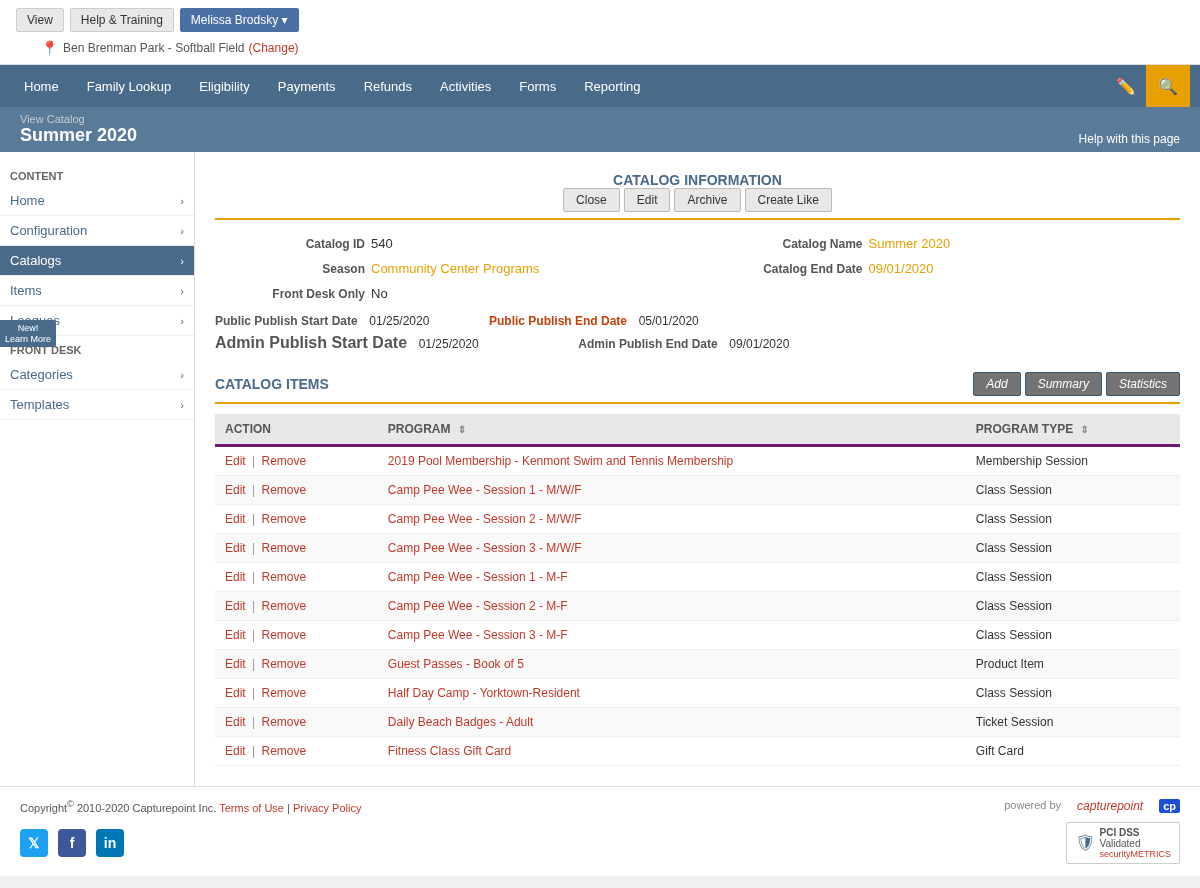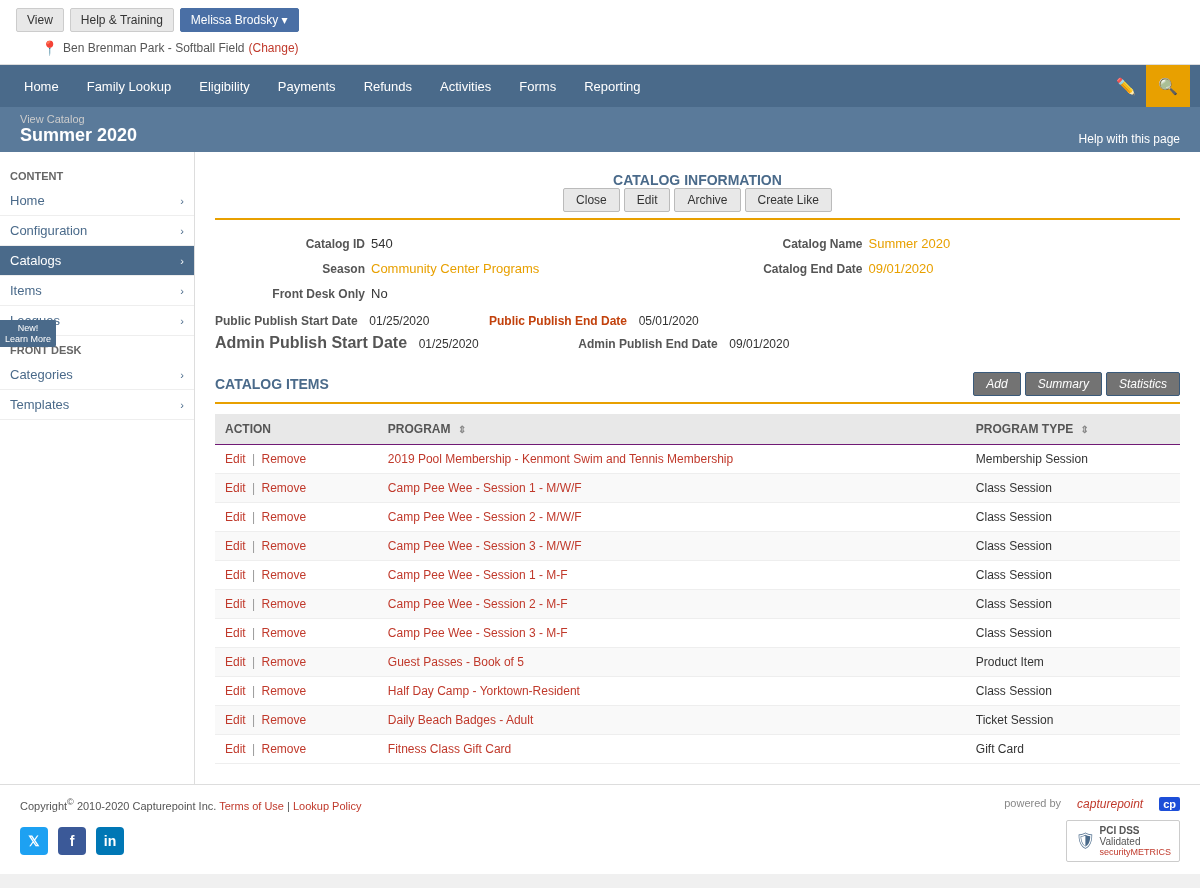--- a/index.html
+++ b/index.html
@@ -54,21 +54,21 @@
     .info-label { font-weight: bold; color: #555; font-size: 12px; min-width: 150px; text-align: right; }
     .info-value { color: #e8a000; font-size: 13px; }
     .info-value.dark { color: #333; }
 
     
     .catalog-items-header { display: flex; align-items: center; justify-content: space-between; border-bottom: 2px solid #e8a000; padding-bottom: 6px; margin-bottom: 10px; }
     .catalog-items-title { font-size: 14px; font-weight: bold; color: #4a6a8a; text-transform: uppercase; }
     .catalog-items-btns { display: flex; gap: 4px; }
 
     .items-table { width: 100%; border-collapse: collapse; }
-    .items-table th { background: #e8e8e8; padding: 8px 10px; text-align: left; font-size: 12px; font-weight: bold; color: #555; border-bottom: 1px solid #701a75; }
+    .items-table th { background: #e8e8e8; padding: 8px 10px; text-align: left; font-size: 12px; font-weight: bold; color: #555; border-bottom: 3px solid #701a75; }
     .items-table th .sort-icon { font-size: 10px; margin-left: 4px; color: #888; }
     .items-table td { padding: 7px 10px; border-bottom: 1px solid #eee; font-size: 12px; }
     .items-table tr:nth-child(even) { background: #f9f9f9; }
     .edit-link { color: #c0392b; cursor: pointer; text-decoration: none; }
     .separator { color: #999; margin: 0 3px; }
     .program-link { color: #c0392b; cursor: pointer; text-decoration: none; }
 
     
     .footer { background: #fff; border-top: 1px solid #ddd; padding: 12px 20px; }
     .footer-top { display: flex; justify-content: space-between; align-items: center; margin-bottom: 8px; }
@@ -369,21 +369,21 @@
     </div>
   </div>
 </div>
 
 <div class="footer">
   <div class="footer-top">
     <div class="footer-copy">
       Copyright<sup>©</sup> 2010-2020 Capturepoint Inc.
       <a>Terms of Use</a>
       |
-      <a>Lookup Policy</a>
+      <a>Privacy Policy</a>
     </div>
     <div class="footer-powered">
       <span>powered by</span>
       <span style="color:#c0392b;font-style:italic;font-size:12px;">capturepoint</span>
       <span style="background:#1d4ed8;color:#fff;font-weight:bold;font-size:11px;padding:1px 4px;border-radius:2px;">cp</span>
     </div>
   </div>
   <div class="footer-bottom">
     <div class="social-icons">
       <div class="social-icon twitter">𝕏</div>

